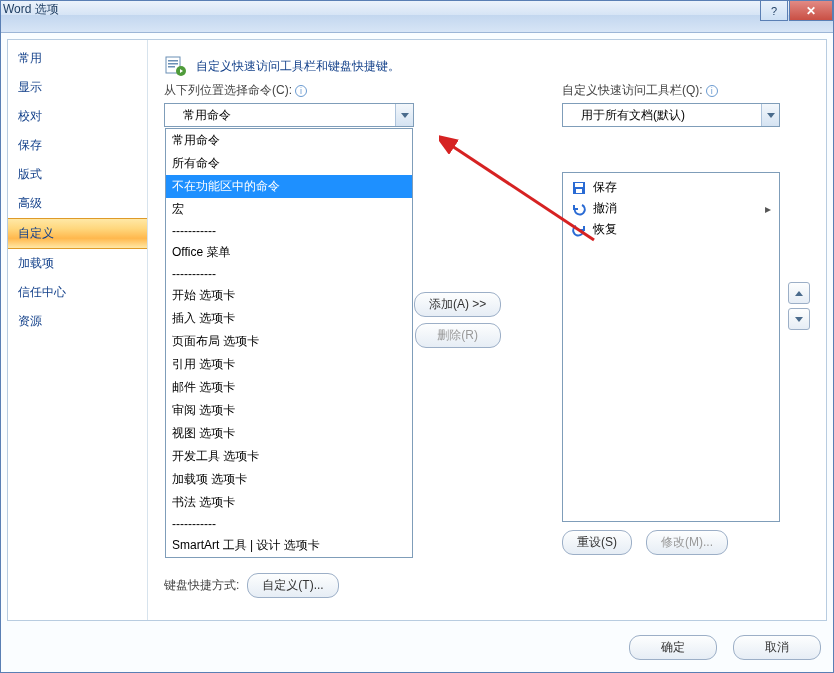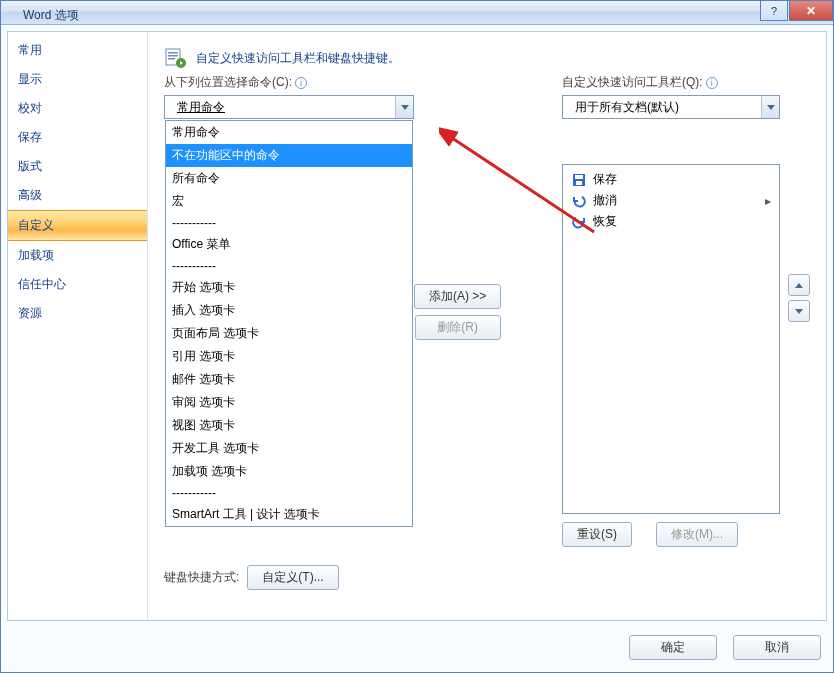--- a/index.html
+++ b/index.html
@@ -2,22 +2,22 @@
 <html><head>
 <meta charset="utf-8">
 <style>
 * { box-sizing: border-box; font-family: "Microsoft YaHei", "Segoe UI", Tahoma, sans-serif; font-size: 12px; }
 body { margin: 0; background: #ddd; }
 .window {
   width: 834px; height: 673px; background: #fafdff;
   border: 1px solid #5a7fb4; position: relative; display: flex; flex-direction: column;
 }
 .titlebar {
-  height: 24px; background: linear-gradient(to bottom, #ecf3fb 0%, #d6e4f5 45%, #c3d7ef 46%, #d7e5f6 100%);
-  display: flex; align-items: flex-end; padding-left: 22px; border-bottom: 1px solid #9cb5d6;
+  height: 32px; background: linear-gradient(to bottom, #ecf3fb 0%, #d6e4f5 45%, #c3d7ef 46%, #d7e5f6 100%);
+  display: flex; align-items: flex-start; padding-left: 2px; border-bottom: 1px solid #9cb5d6;
 }
 .titlebar-text { color: #1a3a5f; font-size: 12px; }
 .titlebar-buttons { margin-left: auto; display: flex; height: 20px; align-self: flex-start; }
 .tb-btn { width: 28px; height: 20px; border: 1px solid #5a7fb4; border-top: none;
   display: flex; align-items: center; justify-content: center; margin-left: 1px;
   background: linear-gradient(#e8f1fb,#cde0f4); }
 .tb-close { width: 44px; background: linear-gradient(#e28a84,#c94f44); color:#fff; font-weight:bold;}
 .tb-help { font-size: 11px; color:#1a3a5f; }
 .content {
   flex: 1; display: flex; background: #fff; margin: 6px; border: 1px solid #b8cce0; overflow:hidden;
@@ -30,59 +30,59 @@
 }
 .sidebar-item.selected {
   background: linear-gradient(to bottom,#ffe8a6,#ffd77d,#ffb84d,#ffe8a6);
   border: 1px solid #de9a28; border-left: none; border-right: none; color:#15428b;
 }
 .main { flex: 1; padding: 14px 16px 12px 16px; display: flex; flex-direction: column; position: relative; }
 .header-row { display: flex; align-items: center; margin-bottom: 4px; }
 .header-icon { width: 24px; height: 24px; margin-right: 8px; display:inline-block; }
 .header-text { color: #15428b; }
 .cols { display: flex; align-items: flex-start; position: relative; }
-.left-col { width: 250px; position: relative; text-decoration: underline; }
+.left-col { width: 250px; position: relative; }
 .right-col { width: 218px; margin-left: auto; }
 .middle-col { display: flex; flex-direction: column; align-items:center; justify-content:center; margin-top: 210px;}
 .label { color: #444; margin-bottom: 4px; display: inline-block;}
 .info-circle {
   display: inline-block; width: 12px; height: 12px; border:1px solid #6b9bd1; border-radius: 50%;
   color:#6b9bd1; font-size: 9px; text-align:center; line-height: 10px; margin-left: 3px;
 }
 .combo {
   width: 100%; height: 24px; border:1px solid #7f9db9; background:#fff; display:flex; align-items:center;
-  padding-left: 12px; position: relative;
+  padding-left: 18px; position: relative;
 }
 .combo-btn {
   width: 18px; height: 100%; margin-left:auto; border-left:1px solid #adc3db;
   background: linear-gradient(#f3f7fb,#d5e3f2); display:flex; align-items:center; justify-content:center;
 }
 .triangle-down { width:0;height:0;border-left:4px solid transparent;border-right:4px solid transparent;border-top:5px solid #4a6b8c;}
 .dropdown-panel {
   position: absolute; left: 0; top: 24px; width: 100%; background:#fff; border:1px solid #7f9db9;
   z-index: 10; max-height: 452px; overflow-y:auto;
 }
 .dd-item { padding: 3px 6px; color:#000; white-space:nowrap; overflow:hidden; text-overflow:ellipsis;}
 .dd-item.highlighted { background:#1e90ff; color:#fff; }
 .listbox {
   width: 100%; height: 350px; border:1px solid #7f9db9; background:#fff; margin-top: 45px; padding:4px;
 }
 .list-row { display:flex; align-items:center; padding: 2px 4px; color:#000;}
 .list-icon { width:16px; height:16px; margin-right:6px; display:inline-flex; align-items:center; justify-content:center; font-size:13px;}
 .btn {
   border:1px solid #9cafc7; background: linear-gradient(#fdfefe,#e6edf5);
-  padding: 3px 14px; color:#333; border-radius:3px; cursor:pointer; min-height:23px;
+  padding: 3px 14px; color:#333; border-radius:11px; cursor:pointer; min-height:23px;
 }
 .btn.disabled { color:#999; }
 .small-stepper { display:flex; flex-direction:column; gap:4px; margin-top: 200px; margin-left: 8px; align-self:flex-start;}
 .step-btn {
   width:22px; height:22px; border:1px solid #9cafc7; background:linear-gradient(#fdfefe,#e6edf5);
   border-radius:3px; display:flex; align-items:center; justify-content:center;
 }
-.bottom-actions { display:flex; gap:24px; margin-top:8px;align-items:center;}
+.bottom-actions { display:flex; gap:14px; margin-top:8px;align-items:center;}
 .kb-row { margin-top: 18px; display:flex; align-items:center; gap:8px; color:#444;}
 .footer {
   display:flex; justify-content:flex-end; gap:16px; padding: 8px 12px 12px 0;
 }
 .footer .btn { width:88px; text-align:center; }
 .arrow-annot { position:absolute; left: 275px; top: 50px; z-index:50; pointer-events:none;}
 .expand-glyph { margin-left:auto; color:#555; }
 </style>
 </head>
 <body>
@@ -129,35 +129,36 @@
 
         <div class="left-col">
           <span class="label">从下列位置选择命令(C):</span><span class="info-circle">i</span>
           <div class="combo">
             <span>常用命令</span>
             <div class="combo-btn">
                 <div class="triangle-down"></div>
               </div>
             <div class="dropdown-panel" id="left-dropdown">
                 <div class="dd-item">常用命令</div>
+                <div class="dd-item">所有命令</div>
                 <div class="dd-item highlighted">不在功能区中的命令</div>
-                <div class="dd-item">所有命令</div>
                 <div class="dd-item">宏</div>
                 <div class="dd-item">-----------</div>
                 <div class="dd-item">Office 菜单</div>
                 <div class="dd-item">-----------</div>
                 <div class="dd-item">开始 选项卡</div>
                 <div class="dd-item">插入 选项卡</div>
                 <div class="dd-item">页面布局 选项卡</div>
                 <div class="dd-item">引用 选项卡</div>
                 <div class="dd-item">邮件 选项卡</div>
                 <div class="dd-item">审阅 选项卡</div>
                 <div class="dd-item">视图 选项卡</div>
                 <div class="dd-item">开发工具 选项卡</div>
                 <div class="dd-item">加载项 选项卡</div>
+                <div class="dd-item">书法 选项卡</div>
                 <div class="dd-item">-----------</div>
                 <div class="dd-item">SmartArt 工具 | 设计 选项卡</div>
               </div>
           </div>
 
           <svg class="arrow-annot" width="160" height="130">
             <defs>
                 <marker id="ah" markerWidth="10" markerHeight="10" refX="2" refY="3" orient="auto">
                   <path d="M0,0 L0,6 L8,3 z" fill="#d62222"></path>
                 </marker>

